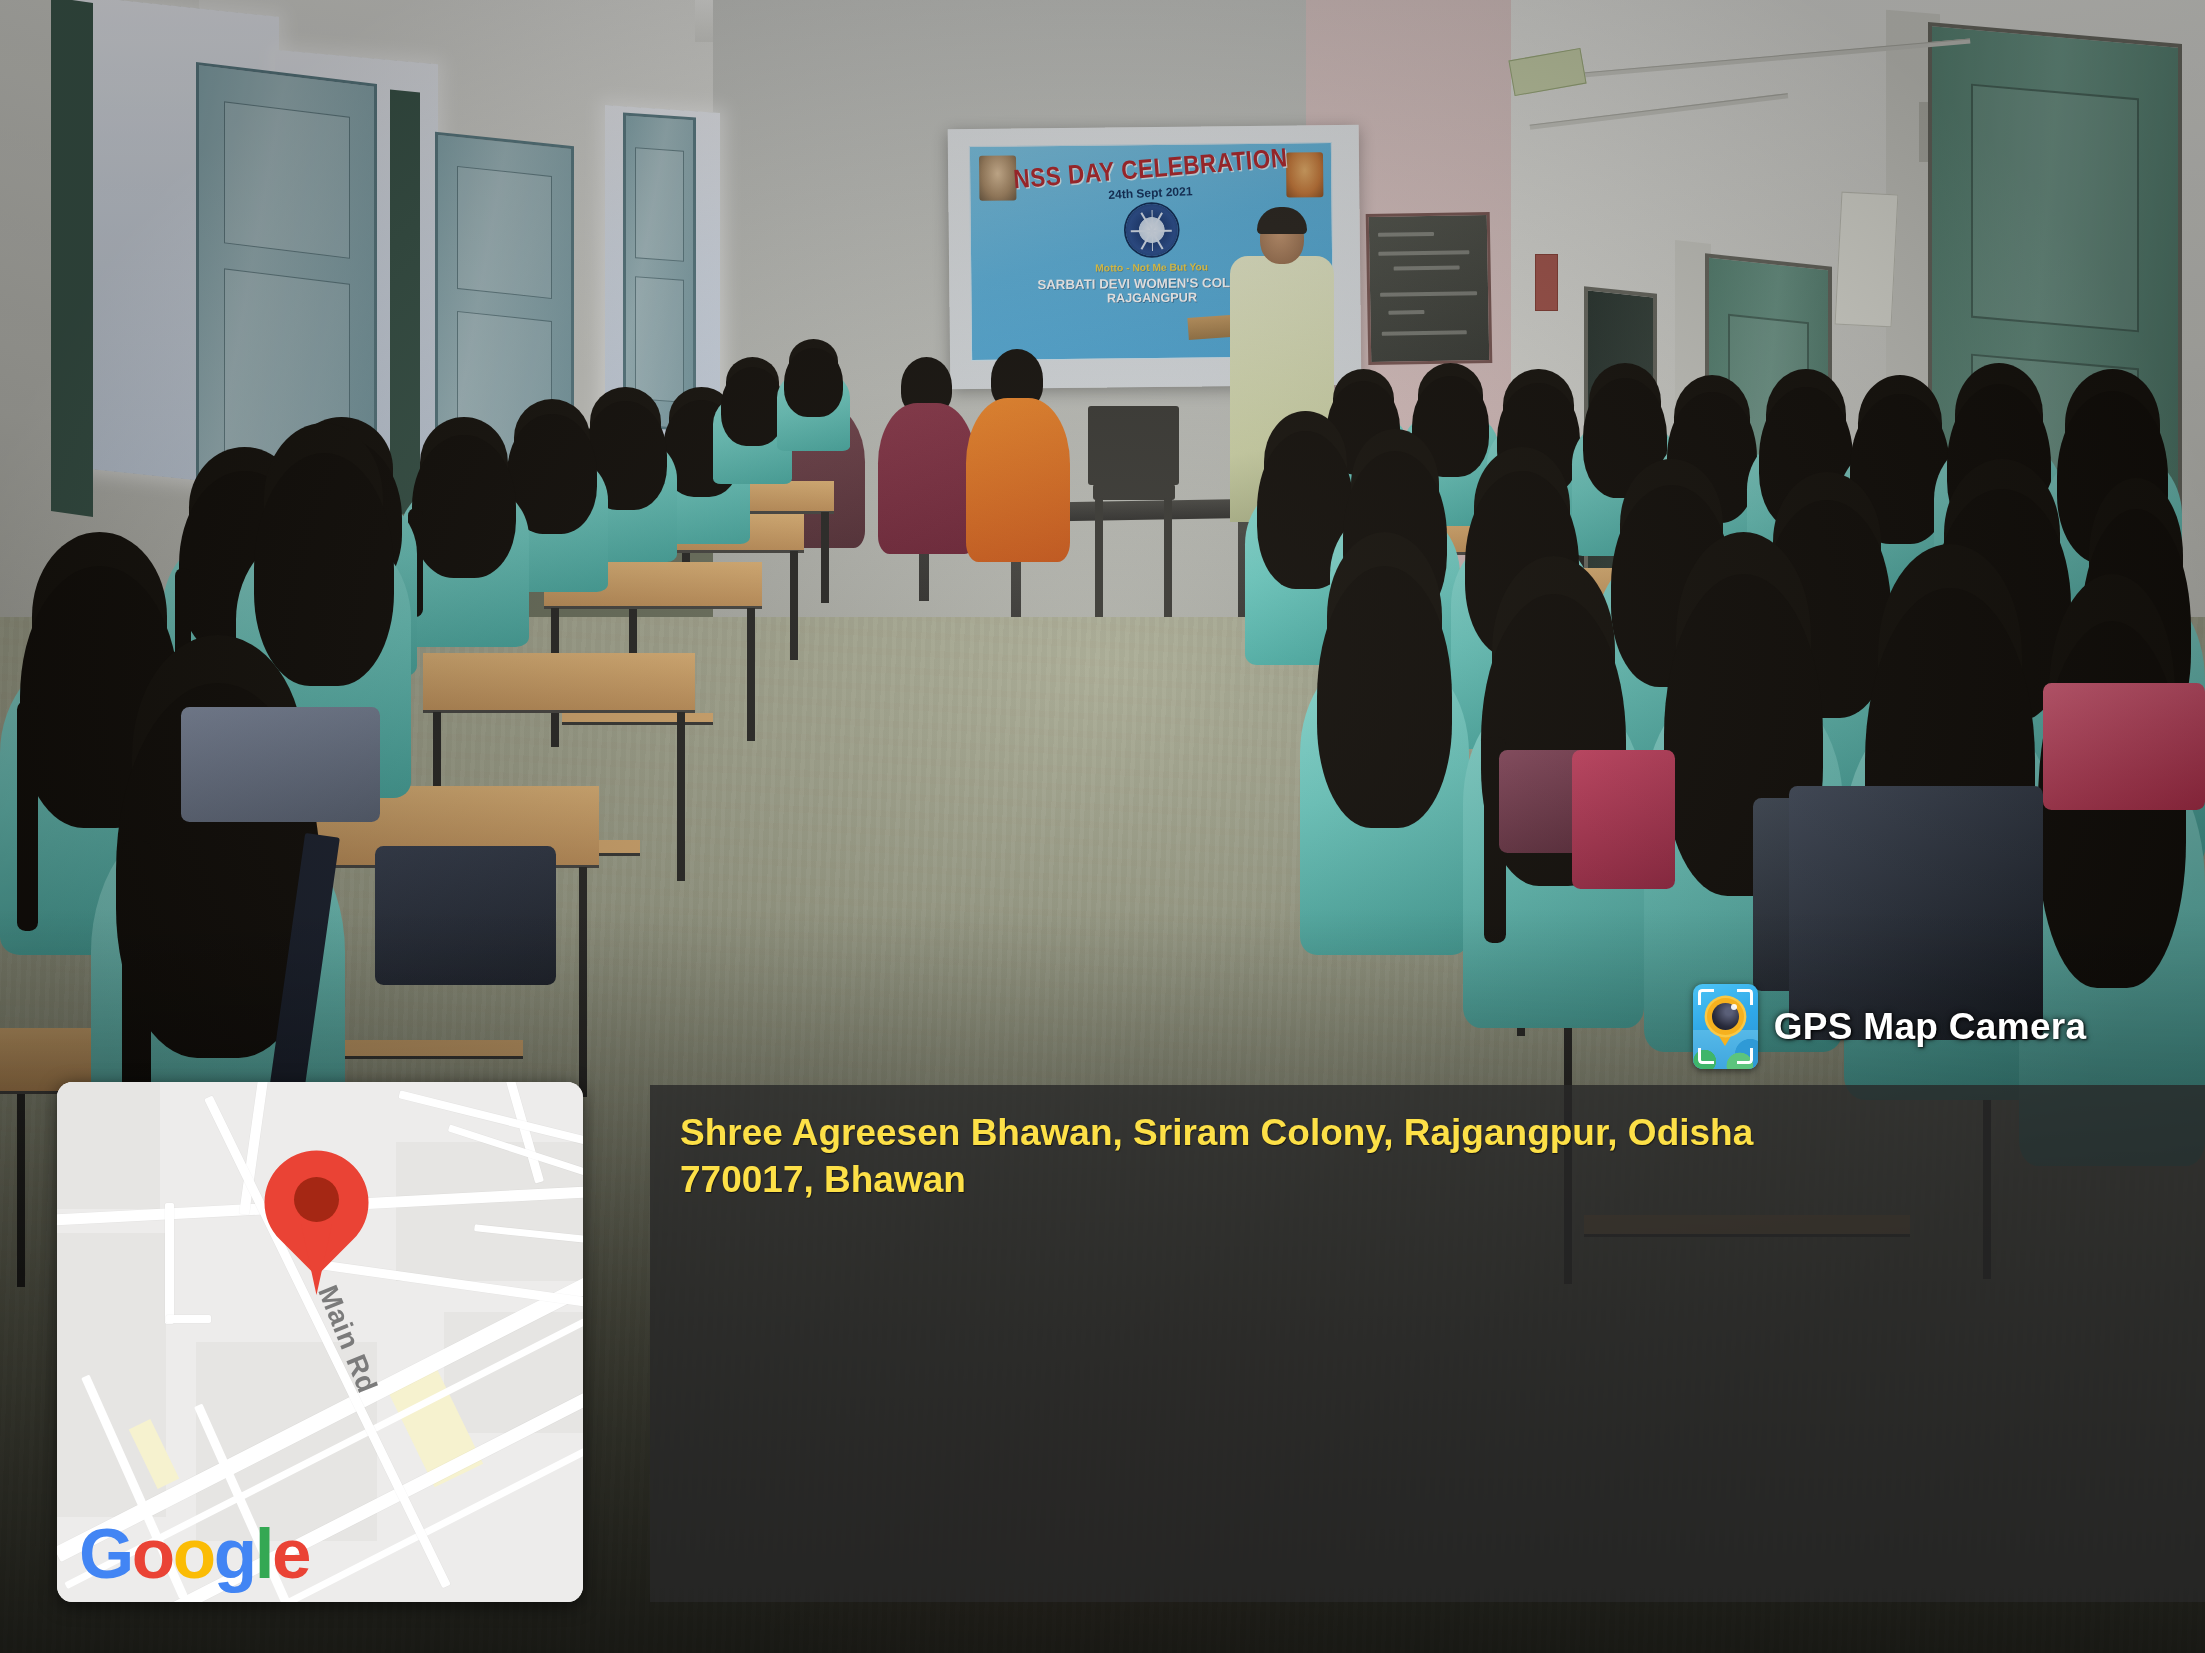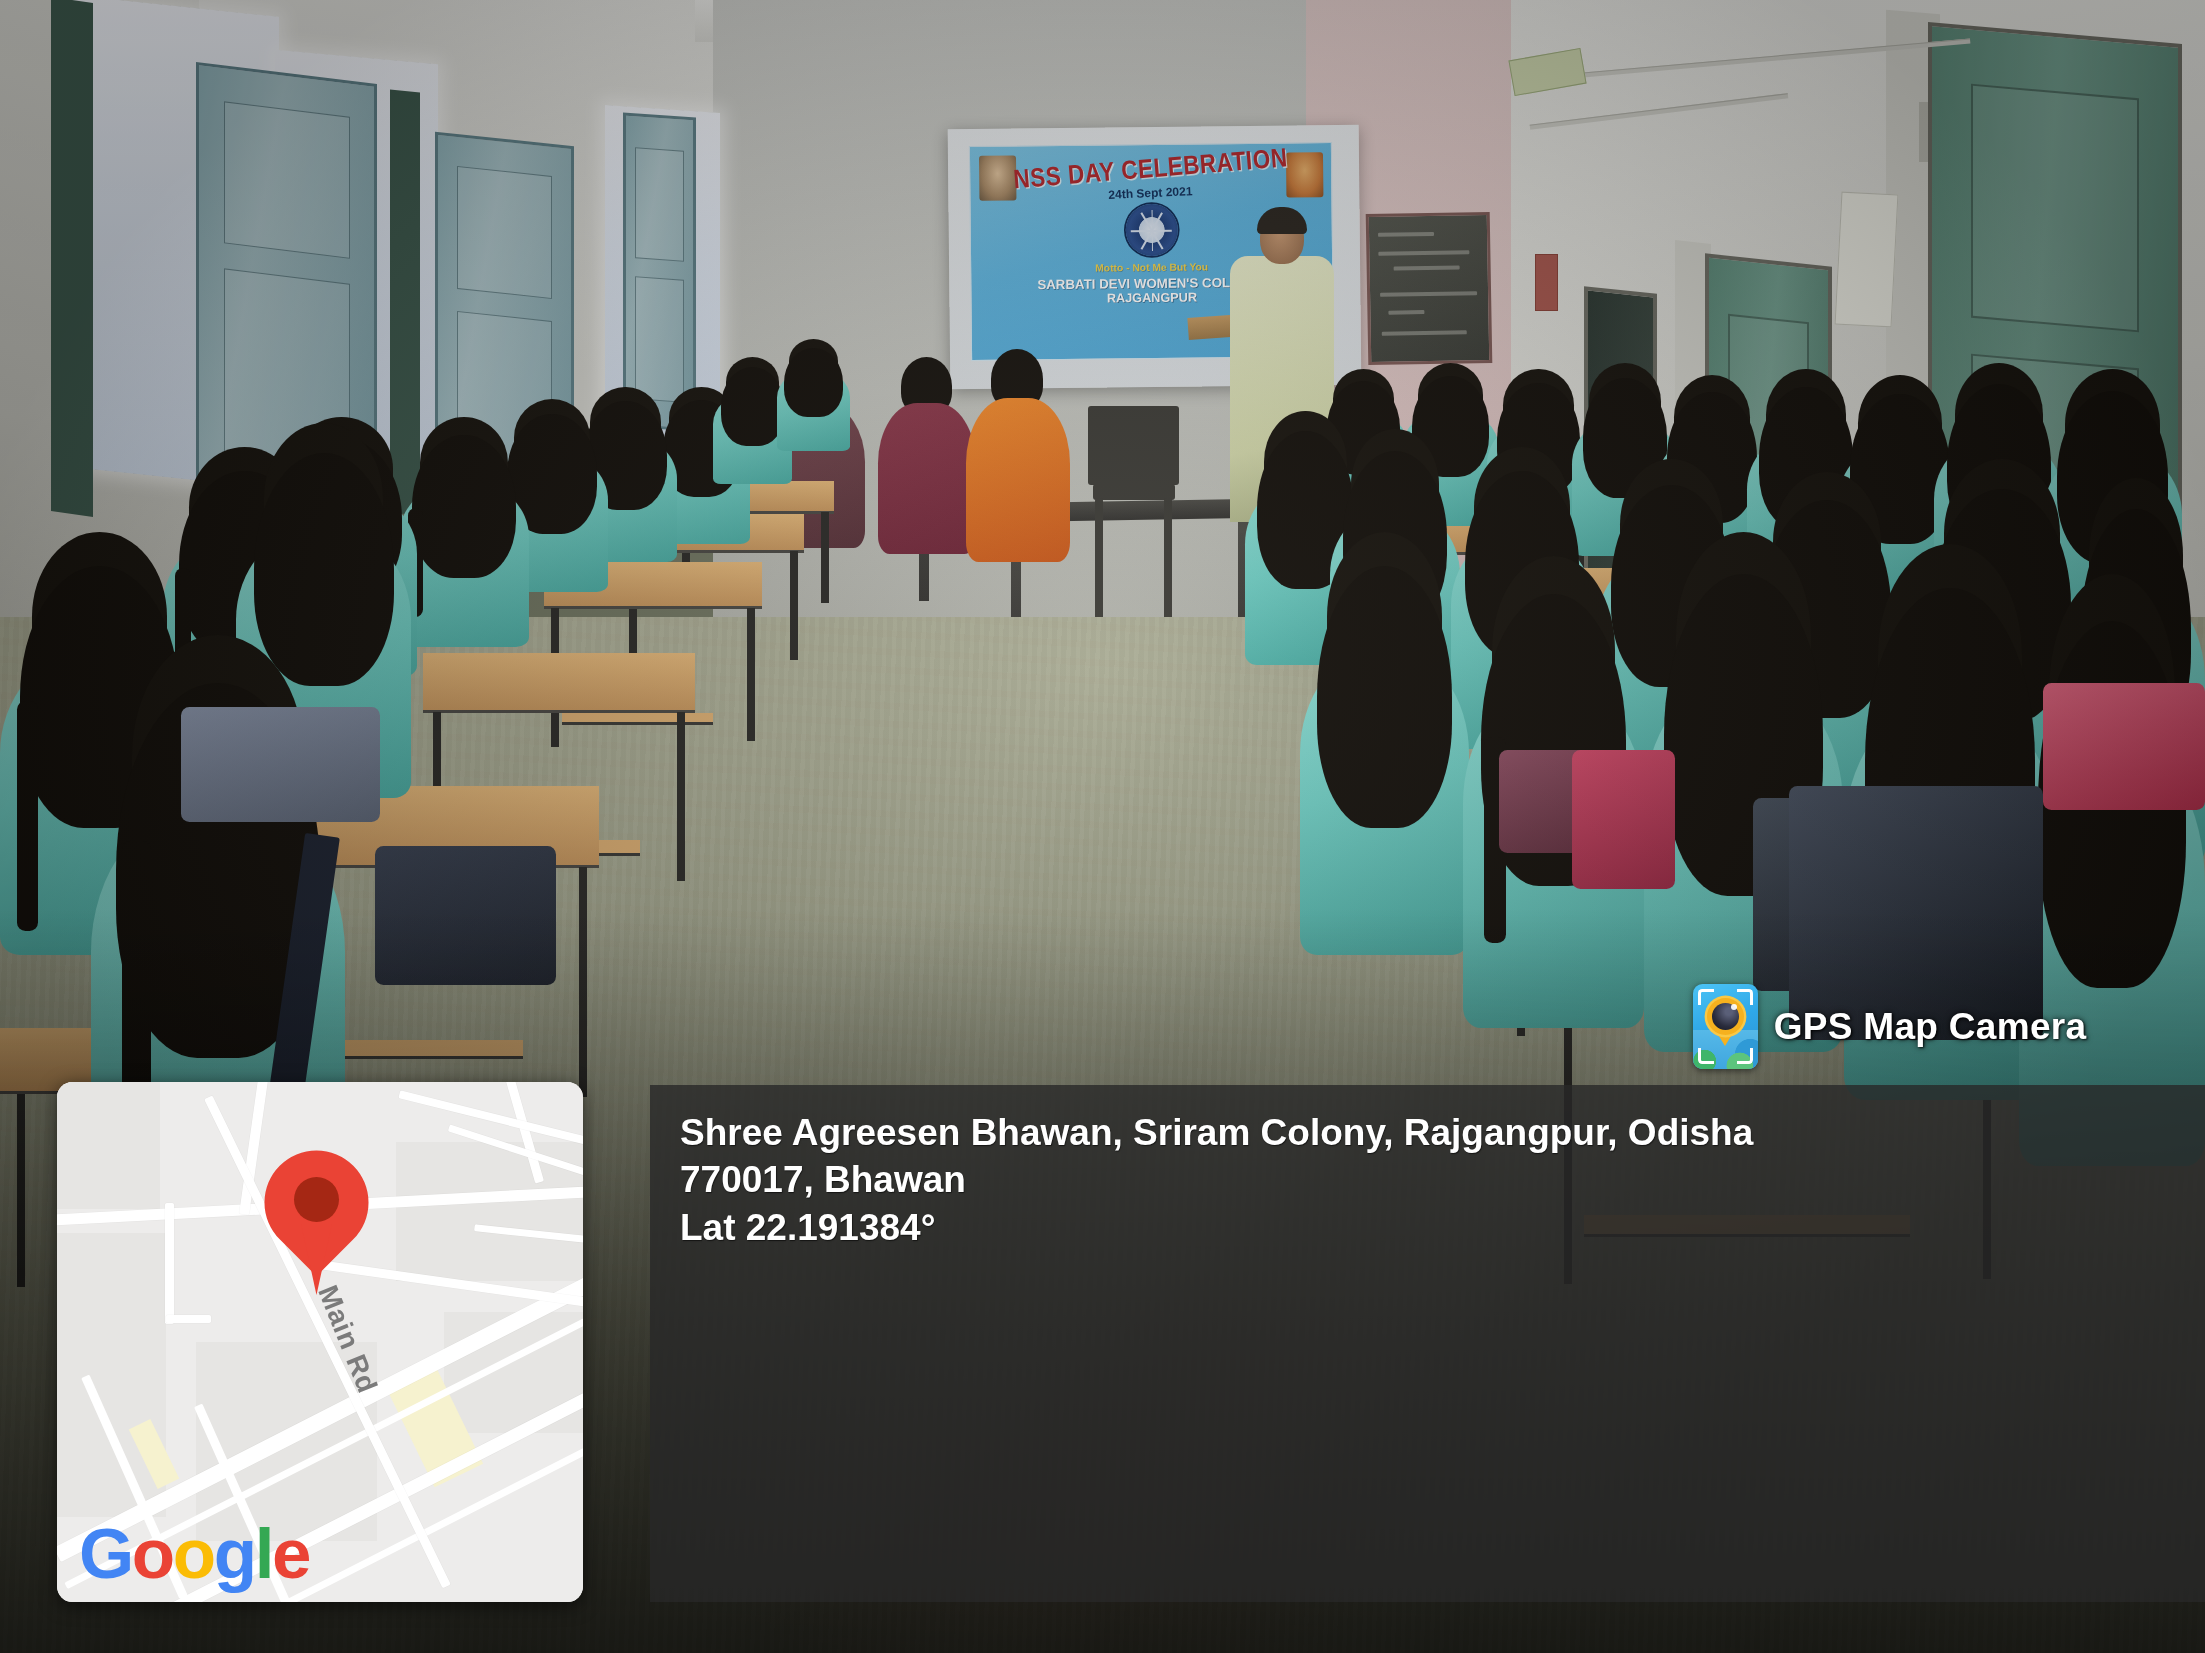--- a/index.html
+++ b/index.html
@@ -180,21 +180,21 @@
   .gps-icon .br.tr{right:5.4px;top:5.4px;border-left:0;border-bottom:0;border-radius:0 4.2px 0 0;}
   .gps-icon .br.bl{left:5.4px;bottom:5.4px;border-right:0;border-top:0;border-radius:0 0 0 4.2px;}
   .gps-icon .br.br2{right:5.4px;bottom:5.4px;border-left:0;border-top:0;border-radius:0 0 4.2px 0;}
   .gps-label{color:#fff;font-size:37px;font-weight:bold;letter-spacing:0.3px;
     text-shadow:0 0 6px rgba(0,0,0,.75),1.2px 1.2px 2.4px rgba(0,0,0,.8);}
 
   .info-panel{position:absolute;left:650px;top:1085px;width:1555px;height:517px;
     background:rgba(40,40,40,.80);z-index:30;padding:24px 0 0 30px;}
   .info-title{color:#fff;font-size:60px;font-weight:bold;line-height:1.08;
     letter-spacing:-0.6px;text-shadow:0.6px 0.6px 1.2px rgba(0,0,0,.6);}
-  .info-line{color:#ffffff;font-size:37px;font-weight:bold;line-height:1.28;
+  .info-line{color:#fde047;font-size:37px;font-weight:bold;line-height:1.28;
     text-shadow:0.6px 0.6px 1.2px rgba(0,0,0,.6);}
 
   .map-card{position:absolute;left:57px;top:1082px;width:526px;height:520px;
     background:#f2f2f0;border-radius:15.7px;overflow:hidden;z-index:35;
     box-shadow:0 3.6px 18px rgba(0,0,0,.55);}
   .map-canvas{position:absolute;inset:0;background:#edeceb;}
   .road{position:absolute;background:#fff;border-radius:1.8px;}
   .road.thick{background:#fff;box-shadow:0 0 0 0.6px rgba(0,0,0,.03);}
   .blockpoly{position:absolute;background:#e6e5e3;}
   .yellowblk{position:absolute;background:#f6f2cf;}
@@ -581,21 +581,20 @@
         <div class="br tr"></div>
         <div class="br bl"></div>
         <div class="br br2"></div>
     </div>
     <div class="gps-label">GPS Map Camera</div>
   </div>
 
   <div class="info-panel">
     <div class="info-line">Shree Agreesen Bhawan, Sriram Colony, Rajgangpur, Odisha</div>
     <div class="info-line">770017, Bhawan</div>
-    <div class="info-line">Lat 22.191384°</div>
   </div>
 
   <div class="map-card">
     <div class="map-canvas">
       <div class="blockpoly" style="left:0;top:0;width:103px;height:127px;"></div>
       <div class="blockpoly" style="left:0;top:151px;width:109px;height:284px;"></div>
       <div class="blockpoly" style="left:139px;top:260px;width:181px;height:199px;"></div>
       <div class="blockpoly" style="left:339px;top:60px;width:187px;height:139px;"></div>
       <div class="blockpoly" style="left:387px;top:230px;width:139px;height:121px;"></div>
       <div class="yellowblk" style="left:351px;top:290px;width:54px;height:109px;transform:rotate(-26deg);"></div>

